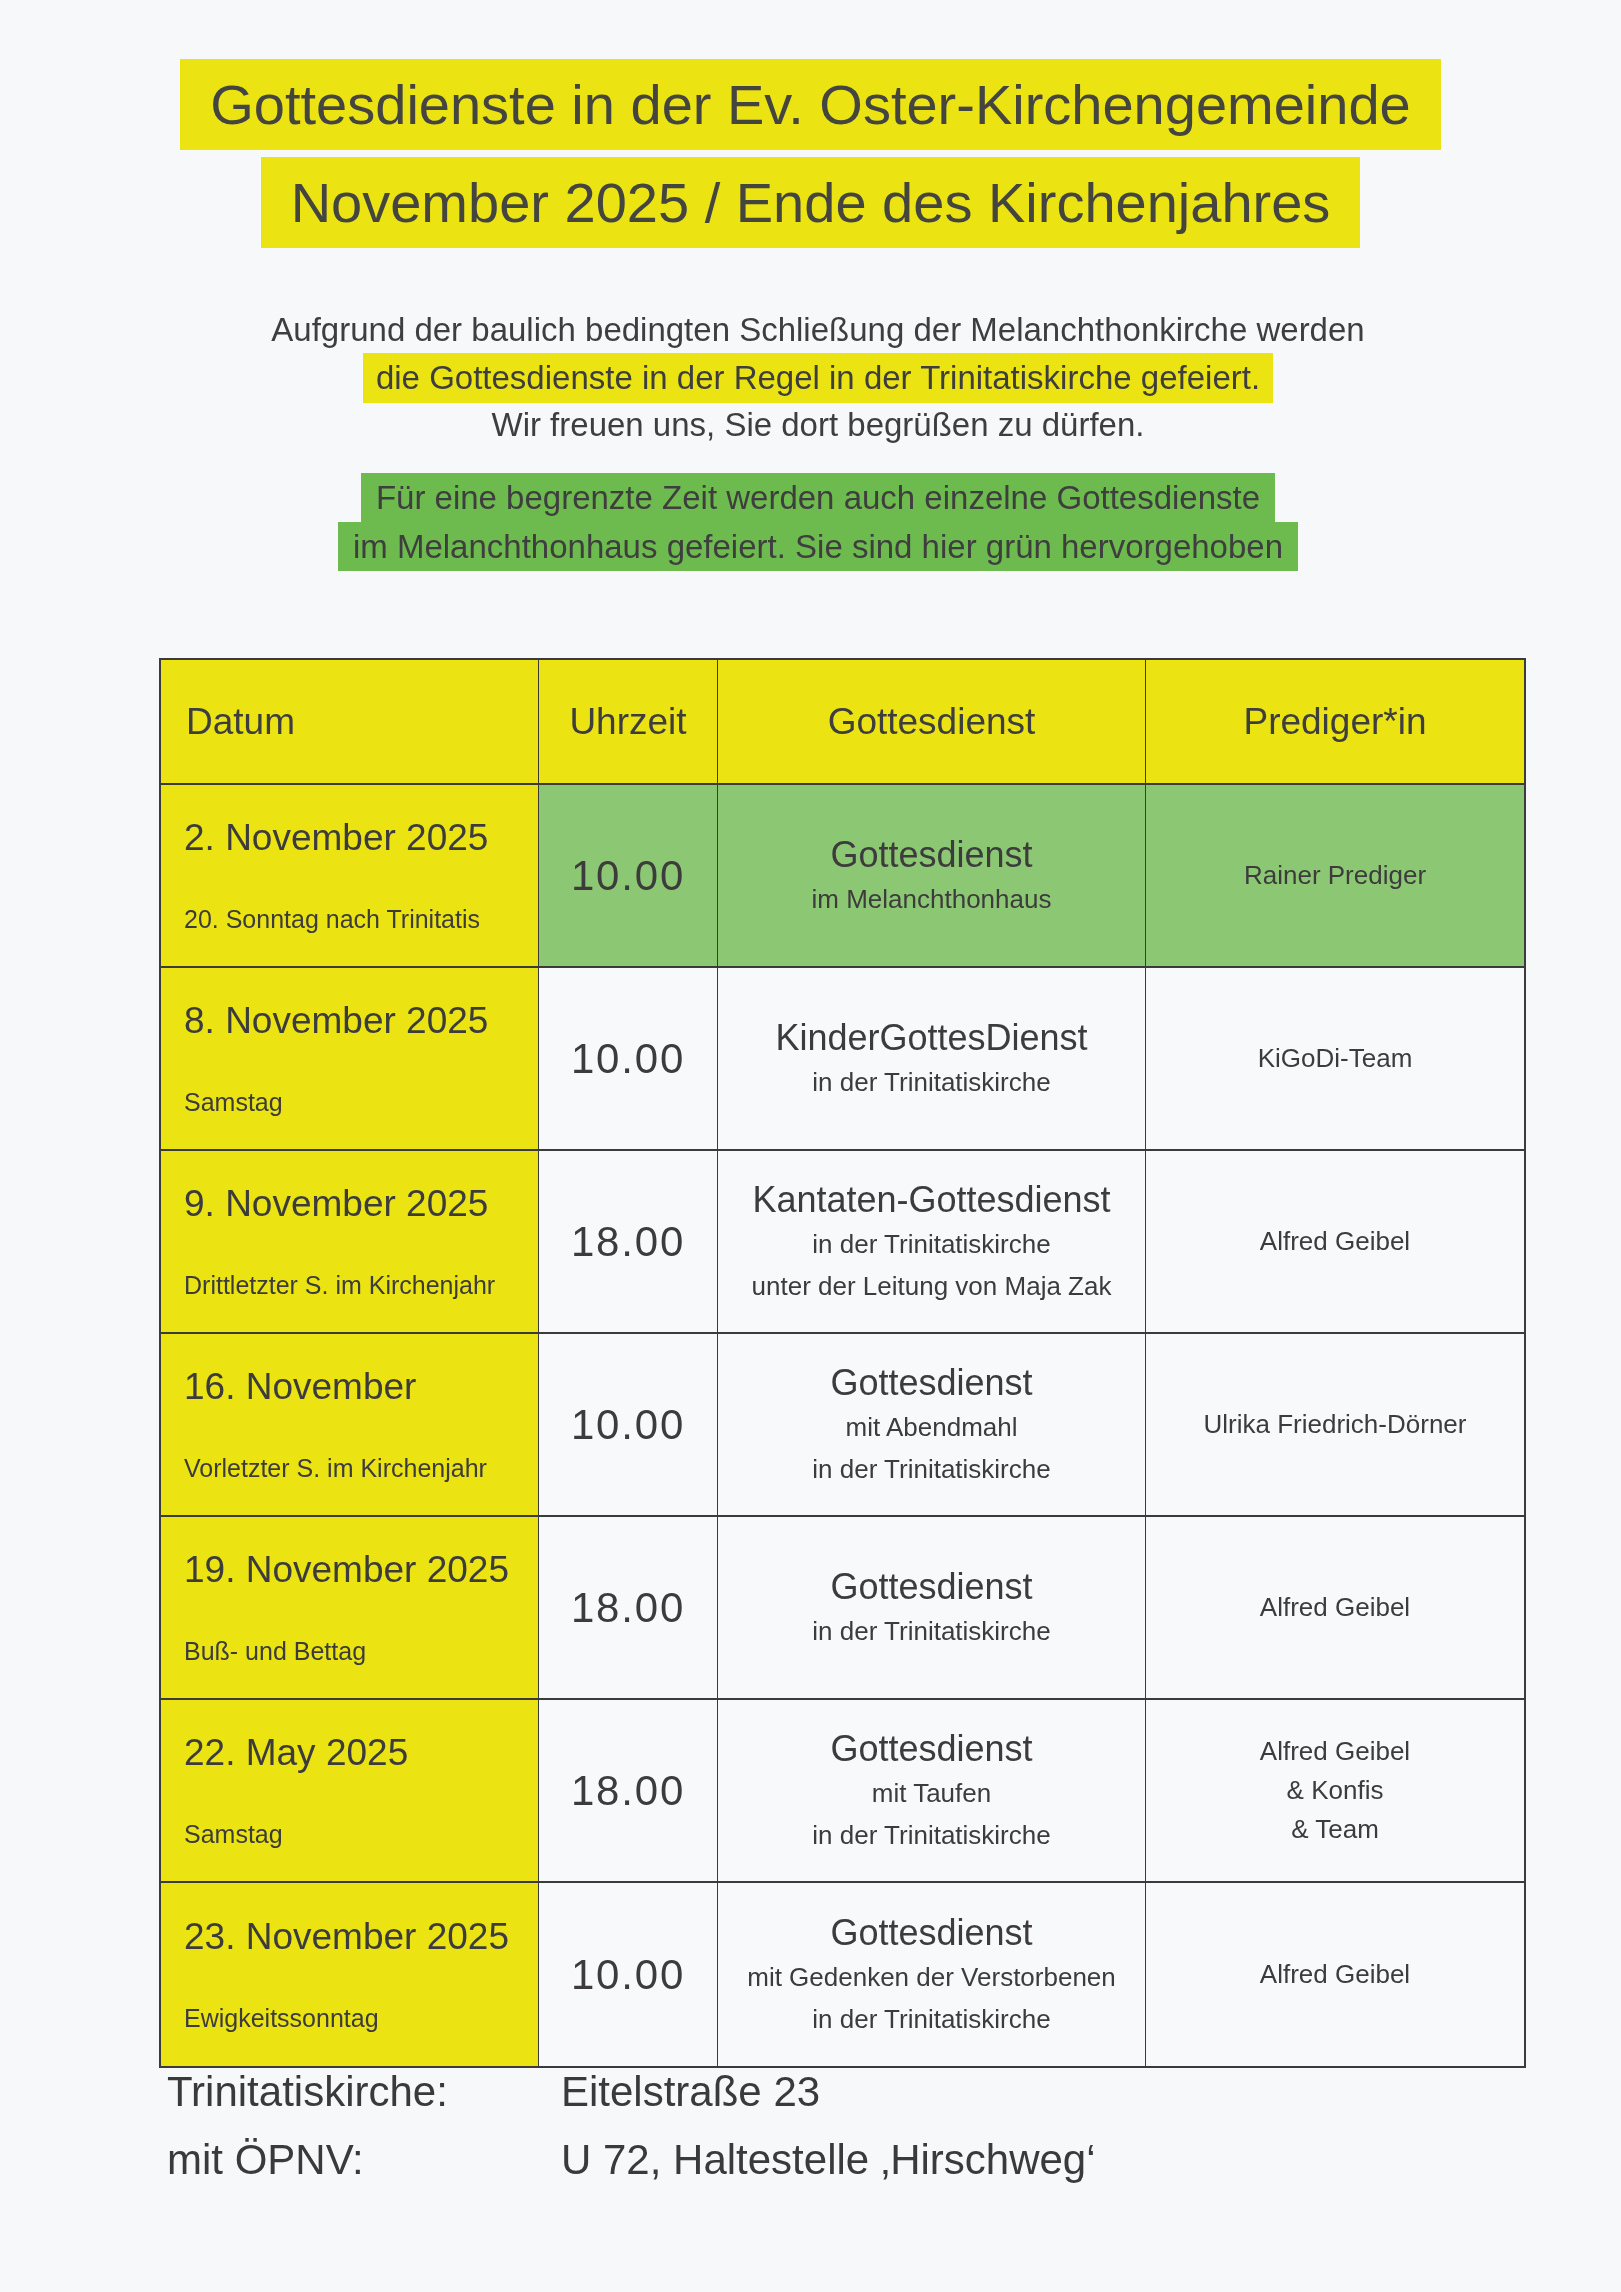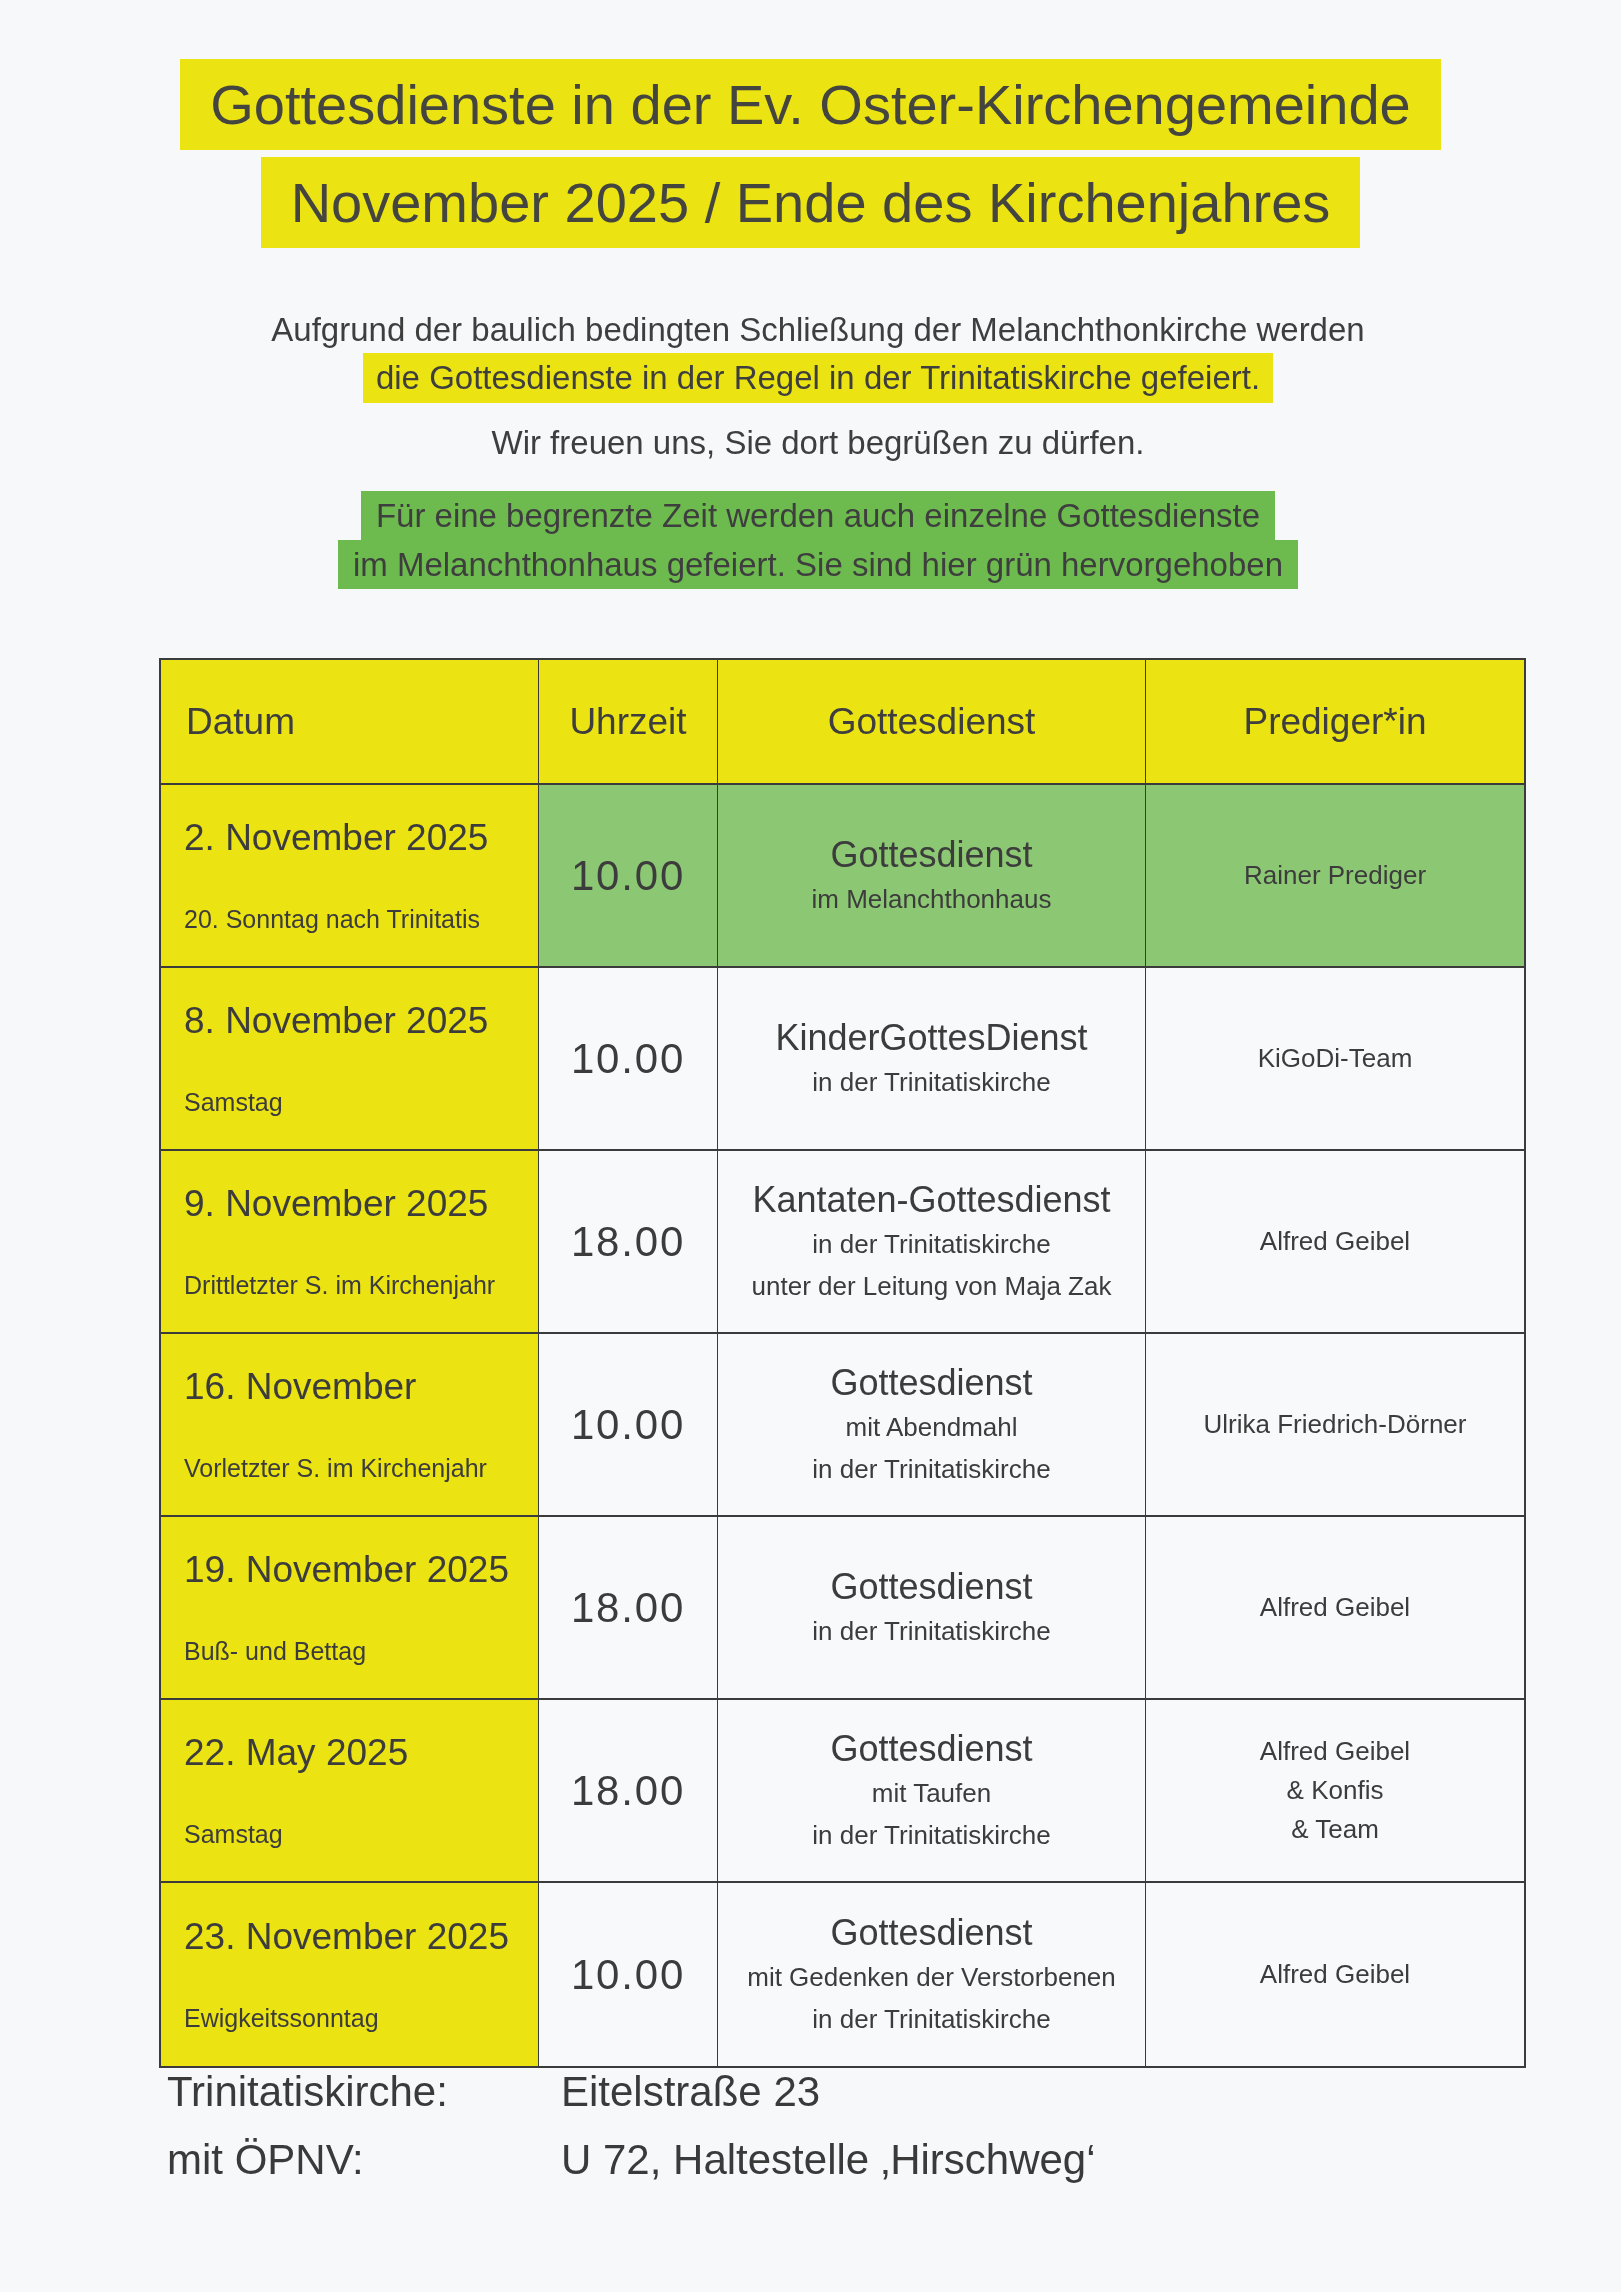--- a/index.html
+++ b/index.html
@@ -26,21 +26,21 @@
   .title-line{margin-bottom:7.2px;}
   .title-line .hl{
     display:inline-block;background:var(--hl-yellow);
     font-size:56px;line-height:91px;padding:0 30px;white-space:nowrap;
     color:#454540;
   }
   
   .intro{position:absolute;top:308px;left:15px;right:0;text-align:center;font-size:33px;color:#3e3e3e;}
   .intro-line{line-height:43px;}
   .intro-line.gap-sm{margin-bottom:1.8px;}
-  .intro-line.gap-md{margin-bottom:18px;}
+  .intro-line.gap-md{}
   .intro-line.gap-lg{margin-bottom:27px;}
   .intro .hl-y{display:inline-block;background:var(--hl-yellow);line-height:50px;padding:0 12.5px;}
   .intro .hl-g{display:inline-block;background:var(--hl-green);line-height:49px;padding:0 15px;}
   .green-block{line-height:49px;}
   
   .gd-table{
     position:absolute;left:159px;top:658px;
     display:grid;
     grid-template-columns:378px 179px 428px 378px;
     border:2.7px solid var(--border);

